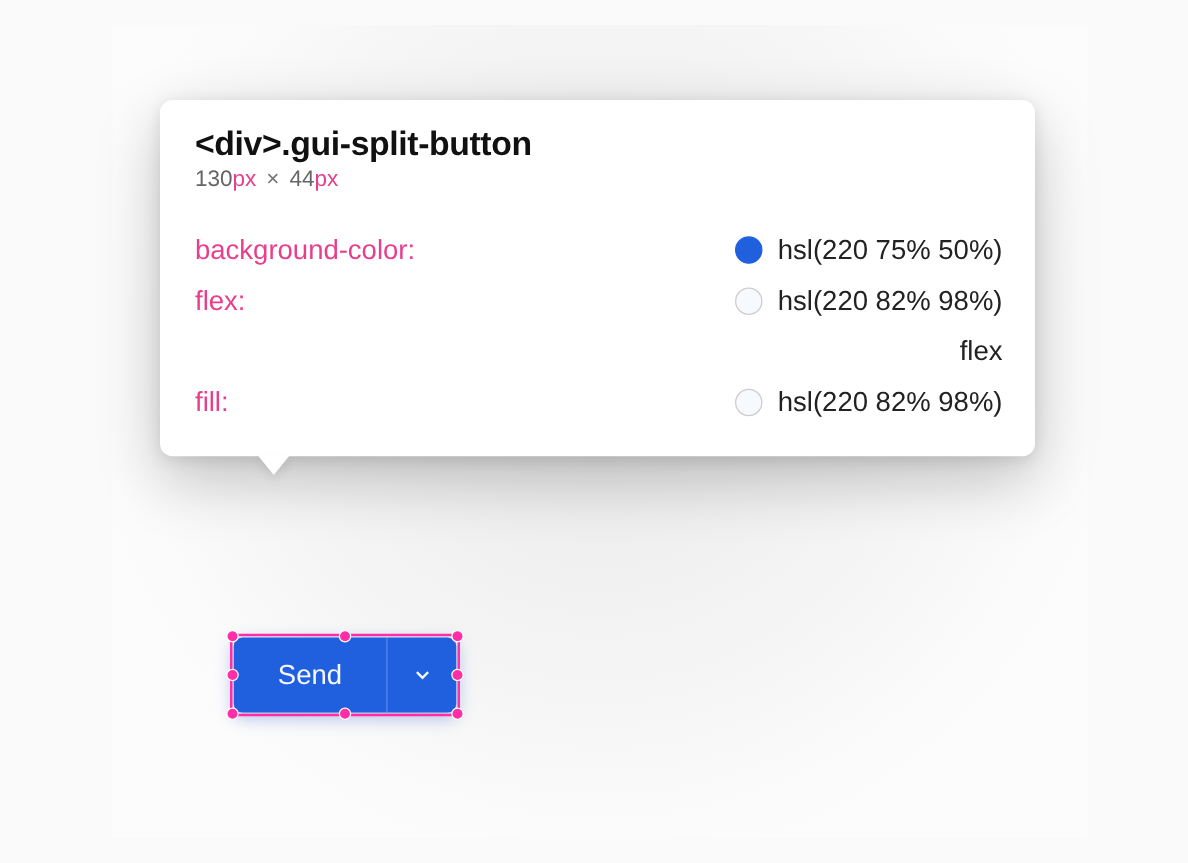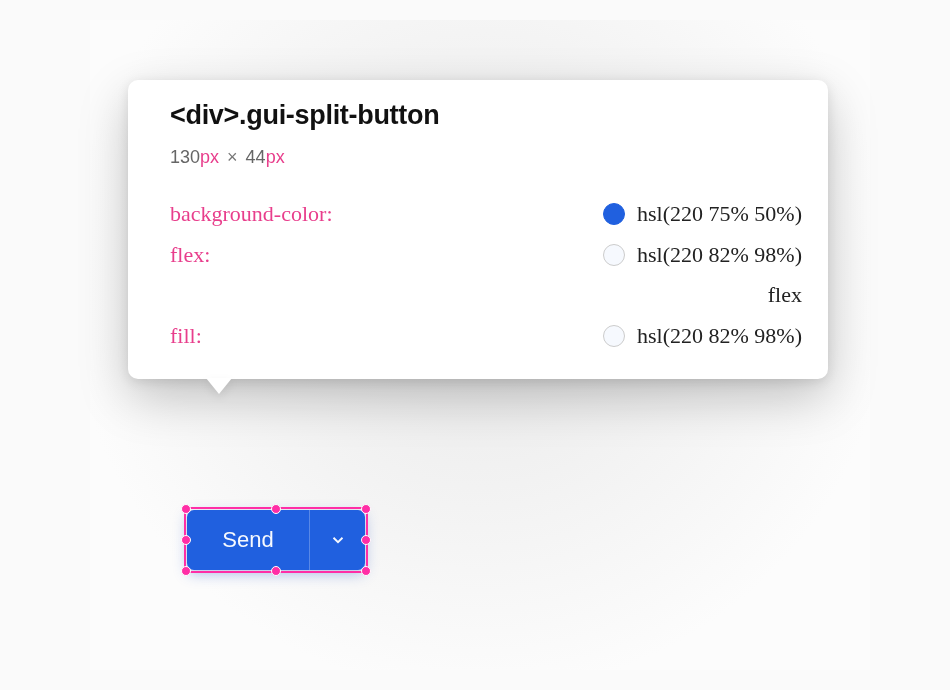--- a/index.html
+++ b/index.html
@@ -23,61 +23,61 @@
       background: radial-gradient(ellipse at 50% 40%, #e8e8e8 0%, #fcfcfc 75%);
     }
     .tooltip {
       position: absolute;
       left: 38px;
       top: 60px;
       width: 700px;
       background: #ffffff;
       border-radius: 10px;
       box-shadow: 0 18px 50px rgba(0,0,0,0.22), 0 3px 12px rgba(0,0,0,0.10);
-      padding: 20px 26px 22px 42px;
+      padding: 20px 26px 22px 28px;
     }
     .tooltip::after {
       content: "";
       position: absolute;
       left: 78px;
       bottom: -15px;
       width: 0;
       height: 0;
       border-left: 13px solid transparent;
       border-right: 13px solid transparent;
       border-top: 16px solid #ffffff;
       filter: drop-shadow(0 4px 4px rgba(0,0,0,0.08));
     }
     .selector {
       font-size: 27px;
       font-weight: 700;
       color: #111;
       letter-spacing: -0.3px;
     }
     .dims {
-      margin-top: 16px;
+      margin-top: 2px;
       font-size: 18px;
       color: #666;
       font-weight: 500;
     }
     .dims .px {
       color: #e83e8c;
       font-weight: 500;
     }
     .dims .sep {
       color: #777;
       margin: 0 3px;
     }
     .props {
       margin-top: 26px;
     }
     .prop-row {
       display: flex;
       align-items: center;
-      font-family: Liberation Serif, serif;
+      font-family: Liberation Sans, sans-serif;
       font-size: 22px;
       line-height: 1.85;
     }
     .prop-name {
       color: #e83e8c;
       white-space: nowrap;
     }
     .prop-val {
       flex: 1;
       text-align: center;

